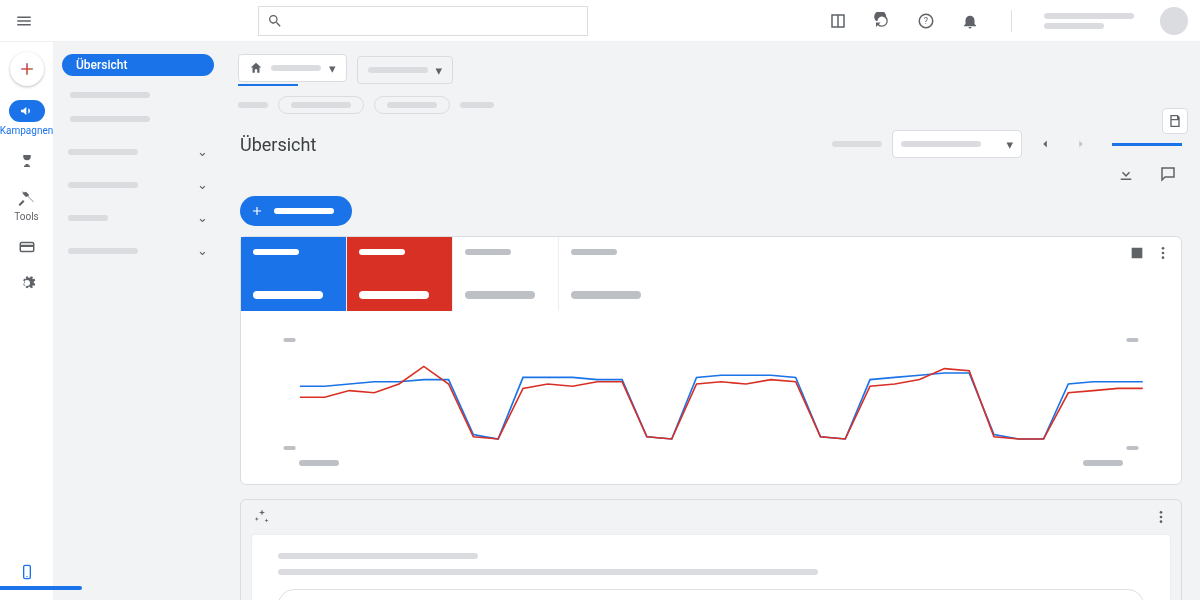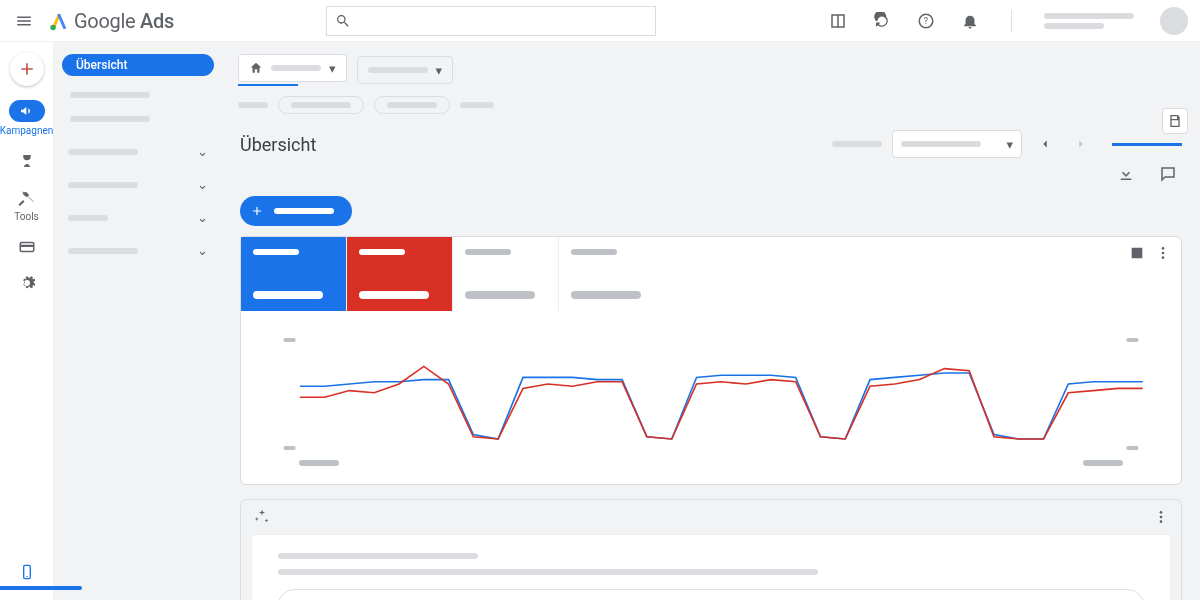--- a/index.html
+++ b/index.html
@@ -71,28 +71,20 @@
 </style>
 </head>
 <body>
 
 <div class="header">
   <div class="hamburger">
     <svg width="18" height="18" viewBox="0 0 24 24">
         <path fill="#5f6368" d="M3 6h18v2H3zM3 11h18v2H3zM3 16h18v2H3z"></path>
       </svg>
   </div>
-  <div class="logo">
-    <svg width="22" height="22" viewBox="0 0 24 24">
-      <path fill="#FBBC04" d="M4 20 L11 4 L14 5 L7 21 Z"></path>
-      <path fill="#4285F4" d="M13 4 L20 20 L17 21 L10 5 Z"></path>
-      <circle cx="5.5" cy="19" r="3" fill="#34A853"></circle>
-    </svg>
-    <span class="logo-text"><span>Google</span> <b>Ads</b></span>
-  </div>
   <div class="search-wrap">
     <div class="search">
       <svg width="16" height="16" viewBox="0 0 24 24">
           <path fill="#5f6368" d="M15.5 14h-.79l-.28-.27a6.5 6.5 0 10-.7.7l.27.28v.79l5 4.99L20.49 19l-4.99-5zm-6 0A4.5 4.5 0 1114 9.5 4.5 4.5 0 019.5 14z"></path>
         </svg>
     </div>
   </div>
   <div class="header-icons">
     <div>
         <svg width="18" height="18" viewBox="0 0 24 24">

